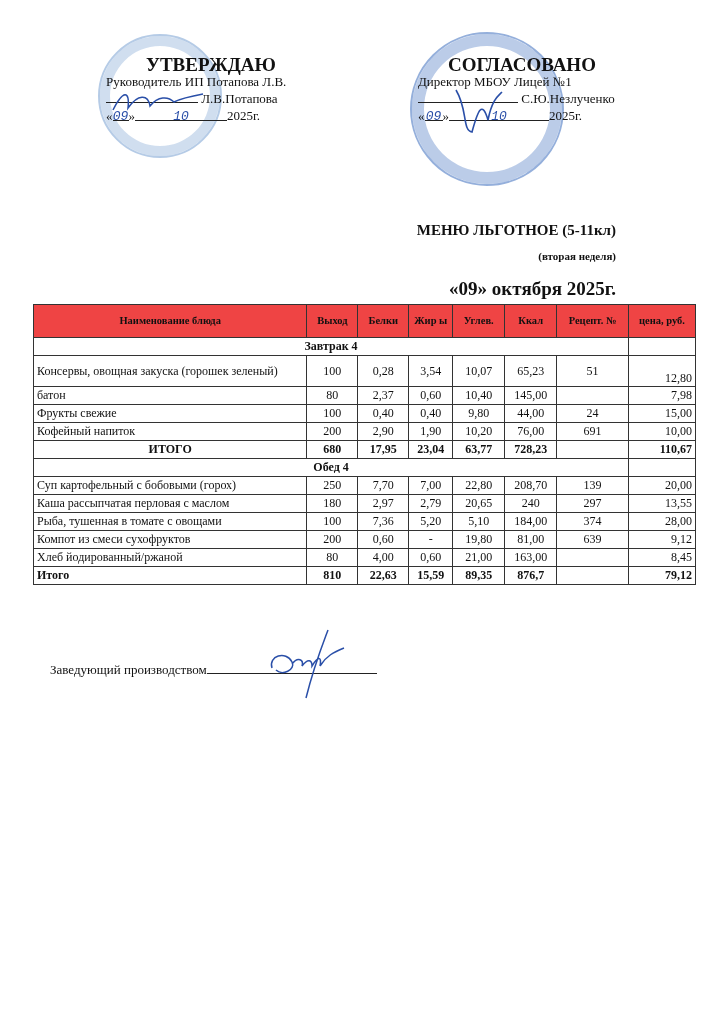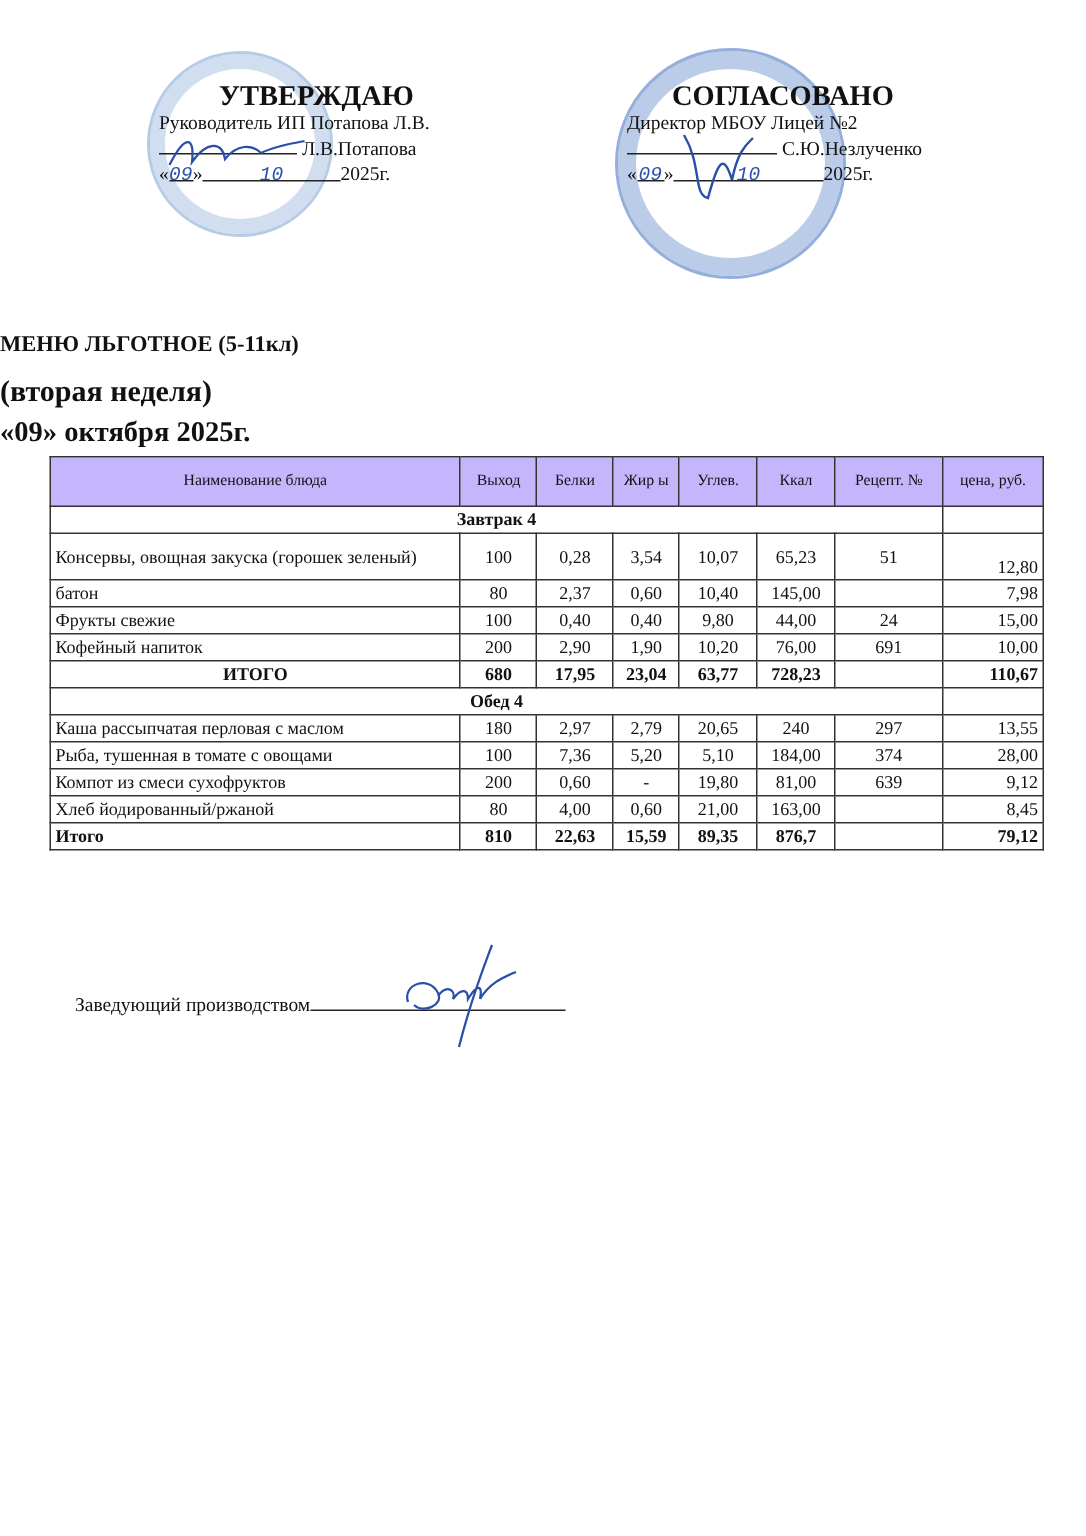--- a/index.html
+++ b/index.html
@@ -20,30 +20,30 @@
   .stamp { position: absolute; border-radius: 50%; pointer-events: none; }
   .stamp-left { left: 98px; top: 34px; width: 120px; height: 120px;
                 border: 2px solid rgba(120,160,210,0.55);
                 box-shadow: inset 0 0 0 8px rgba(255,255,255,0), inset 0 0 0 10px rgba(120,160,210,0.35); }
   .stamp-right { left: 410px; top: 32px; width: 150px; height: 150px;
                  border: 2px solid rgba(60,110,190,0.55);
                  box-shadow: inset 0 0 0 10px rgba(255,255,255,0), inset 0 0 0 12px rgba(60,110,190,0.35); }
   .sig { position: absolute; pointer-events: none; }
 
   
-  .title { position: absolute; left: 0; width: 616px; text-align: left; font-weight: bold; }
+  .title { position: absolute; left: 0; width: 616px; text-align: right; font-weight: bold; }
   .t1 { top: 222px; font-size: 15px; }
-  .t2 { top: 250px; font-size: 20px; }
+  .t2 { top: 250px; font-size: 11px; }
   .t3 { top: 278px; font-size: 19px; }
 
   
   table.menu { position: absolute; left: 33px; top: 304px; width: 663px;
                border-collapse: collapse; font-size: 12px; }
   table.menu td, table.menu th { border: 1px solid #333; padding: 0 3px; height: 17px; }
-  table.menu th { background: #c4b5fd; font-weight: normal; font-size: 10.5px; height: 32px; line-height: 12px; }
+  table.menu th { background: #ef4444; font-weight: bold; font-size: 10.5px; height: 32px; line-height: 12px; }
   td.num { text-align: center; }
   td.price { text-align: right; }
   td.section { text-align: center; font-weight: bold; border-right: none; }
   td.blank { }
   tr.total td { font-weight: bold; }
   tr.tall td { height: 30px; }
   td.name { line-height: 13px; }
 
   
   .footer { position: absolute; left: 50px; top: 661px; font-size: 13px; }
@@ -65,21 +65,21 @@
   <div class="line-row">
     <span>«</span><span class="uline" style="width:16px;color:#2a4fa8;font-style:italic;text-align:center">09</span><span>»</span><span class="uline" style="width:92px;color:#2a4fa8;font-style:italic;text-align:center">10</span><span>2025г.</span>
   </div>
 </div>
 <svg class="sig" style="left:108px;top:88px" width="100" height="30">
   <path d="M5 22 C15 2, 22 2, 20 20 C30 6, 40 6, 42 18 C50 8, 60 8, 66 14 C74 10, 84 8, 95 6" stroke="#2a4fa8" stroke-width="1.5" fill="none"></path>
 </svg>
 
 <div class="approve approve-right">
   <div class="ttl">СОГЛАСОВАНО</div>
-  <div>Директор МБОУ Лицей №2</div>
+  <div>Директор МБОУ Лицей №1</div>
   <div class="line-row">
     <span class="uline" style="width:100px"></span>
     <span>С.Ю.Незлученко</span>
   </div>
   <div class="line-row">
     <span>«</span><span class="uline" style="width:18px;color:#2a4fa8;font-style:italic;text-align:center">09</span><span>»</span><span class="uline" style="width:100px;color:#2a4fa8;font-style:italic;text-align:center">10</span><span>2025г.</span>
   </div>
 </div>
 <svg class="sig" style="left:448px;top:80px" width="60" height="60">
   <path d="M8 10 C20 30, 14 50, 24 52 C30 30, 34 20, 40 40 C44 20, 50 16, 54 12" stroke="#2a4fa8" stroke-width="1.6" fill="none"></path>
@@ -165,20 +165,30 @@
         <td class="num">63,77</td>
         <td class="num">728,23</td>
         <td class="num"></td>
         <td class="price">110,67</td>
       </tr>
       <tr>
         <td class="section" colspan="7">Обед 4</td>
         <td class="blank"></td>
       </tr>
       <tr>
+        <td class="name">Суп картофельный с бобовыми (горох)</td>
+        <td class="num">250</td>
+        <td class="num">7,70</td>
+        <td class="num">7,00</td>
+        <td class="num">22,80</td>
+        <td class="num">208,70</td>
+        <td class="num">139</td>
+        <td class="price">20,00</td>
+      </tr>
+      <tr>
         <td class="name">Каша рассыпчатая перловая с маслом</td>
         <td class="num">180</td>
         <td class="num">2,97</td>
         <td class="num">2,79</td>
         <td class="num">20,65</td>
         <td class="num">240</td>
         <td class="num">297</td>
         <td class="price">13,55</td>
       </tr>
       <tr>

